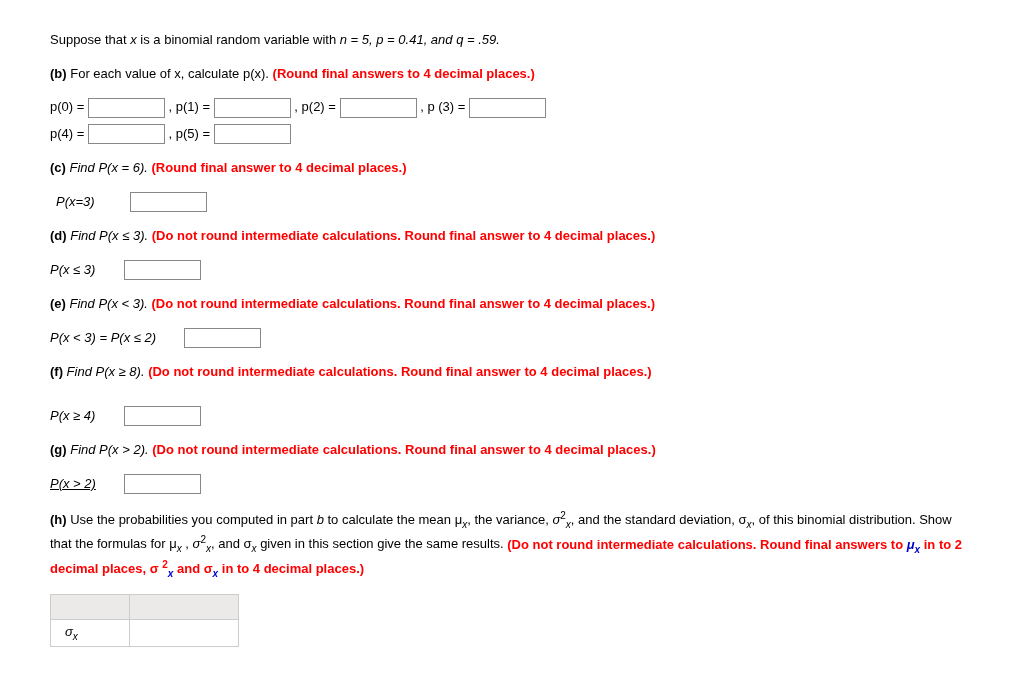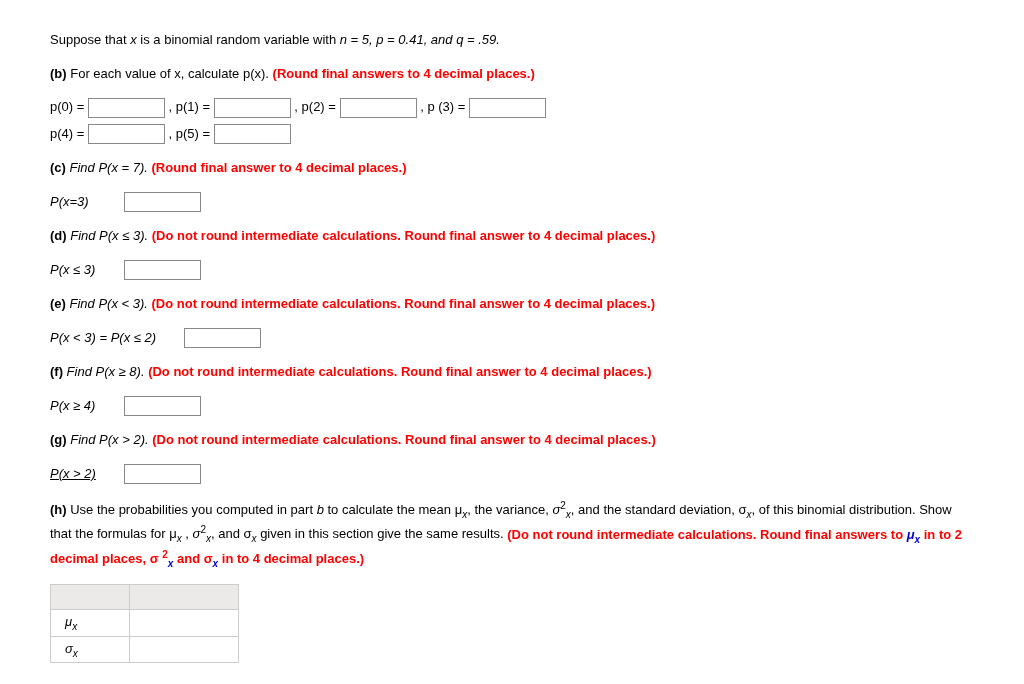--- a/index.html
+++ b/index.html
@@ -59,24 +59,24 @@
   <span>, p(1) = </span><span class="input-box"></span>
   <span>, p(2) = </span><span class="input-box"></span>
   <span>, p (3) = </span><span class="input-box"></span>
 </div>
 <div class="para">
   <span>p(4) = </span><span class="input-box"></span>
   <span>, p(5) = </span><span class="input-box"></span>
 </div>
 
 <div class="para">
-  <span class="bold">(c)</span><span class="em"> Find P(x = 7). </span><span class="red">(Round final answer to 4 decimal places.)</span>
+  <span class="bold">(c)</span><span class="em"> Find P(x = 6). </span><span class="red">(Round final answer to 4 decimal places.)</span>
 </div>
 <div class="para">
-  <span class="em" style="display:inline-block;width:70px;">P(x=3)</span>
+  <span class="em" style="display:inline-block;width:70px;margin-left:6px;">P(x=3)</span>
   <span class="input-box"></span>
 </div>
 
 <div class="para">
   <span class="bold">(d)</span><span class="em"> Find P(x ≤ 3). </span><span class="red">(Do not round intermediate calculations. Round final answer to 4 decimal places.)</span>
 </div>
 <div class="para">
   <span class="em" style="display:inline-block;width:70px;">P(x ≤ 3)</span>
   <span class="input-box"></span>
 </div>
@@ -86,21 +86,21 @@
 </div>
 <div class="para">
   <span class="em" style="display:inline-block;width:130px;font-style:italic;">P(x &lt; 3) = P(x ≤ 2)</span>
   <span class="input-box"></span>
 </div>
 
 <div class="para">
   <span class="bold">(f)</span><span class="em"> Find P(x ≥ 8). </span><span class="red">(Do not round intermediate calculations. Round final answer to 4 decimal places.)</span>
 </div>
 <div class="para">
-  <span class="em" style="display:inline-block;width:70px;">P(x ≥ 4)</span>
+  <span class="em" style="display:inline-block;width:70px;margin-top:10px;">P(x ≥ 4)</span>
   <span class="input-box"></span>
 </div>
 
 <div class="para">
   <span class="bold">(g)</span><span class="em"> Find P(x &gt; 2). </span><span class="red">(Do not round intermediate calculations. Round final answer to 4 decimal places.)</span>
 </div>
 <div class="para">
   <span class="em" style="display:inline-block;width:70px;text-decoration:underline;">P(x &gt; 2)</span>
   <span class="input-box"></span>
 </div>
@@ -109,21 +109,17 @@
   <span class="bold">(h)</span><span> Use the probabilities you computed in part </span><span class="em">b</span><span> to calculate the mean μ</span><span class="sub">x</span><span>, the variance, </span><span class="sym">σ</span><span class="sup">2</span><span class="sub">x</span><span>, and the standard deviation, σ</span><span class="sub">x</span><span>, of this binomial distribution. Show that the formulas for μ</span><span class="sub">x</span><span> , </span><span class="sym">σ</span><span class="sup">2</span><span class="sub">x</span><span>, and σ</span><span class="sub">x</span><span> given in this section give the same results. </span><span class="red"><span>(Do not round intermediate calculations. Round final answers to </span><span class="blue">μ</span><span class="blue sub">x</span><span> in to 2 decimal places, σ </span><span class="sup">2</span><span class="blue sub">x</span><span> and σ</span><span class="blue sub">x</span><span> in to 4 decimal places.)</span></span>
 </div>
 
 <table class="moments">
   <tbody>
       <tr>
     <th style="width:50px"></th>
     <th style="width:80px"></th>
   </tr>
   <tr>
-    <td><span class="sym">μ</span><span class="sub">x</span></td>
-    <td></td>
-  </tr>
-  <tr>
     <td><span class="sym">σ</span><span class="sub">x</span></td>
     <td></td>
   </tr>
 </tbody>
   </table>
 
 </body></html>

